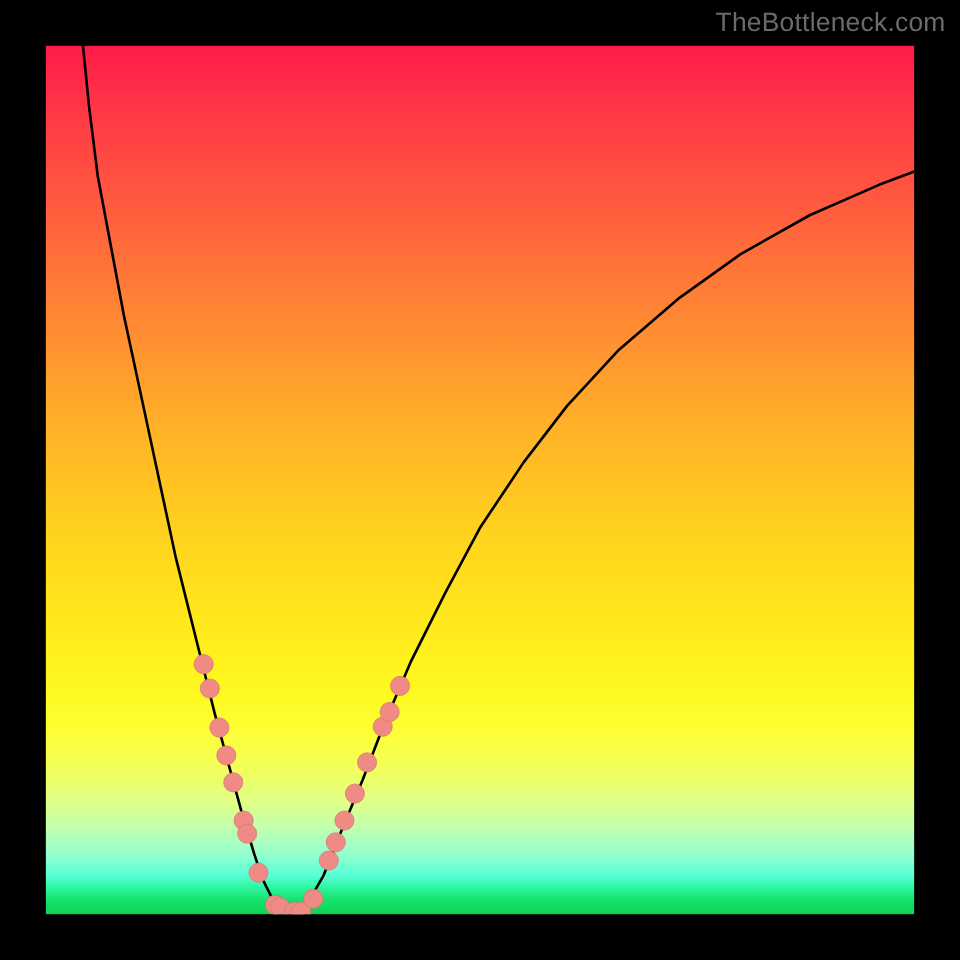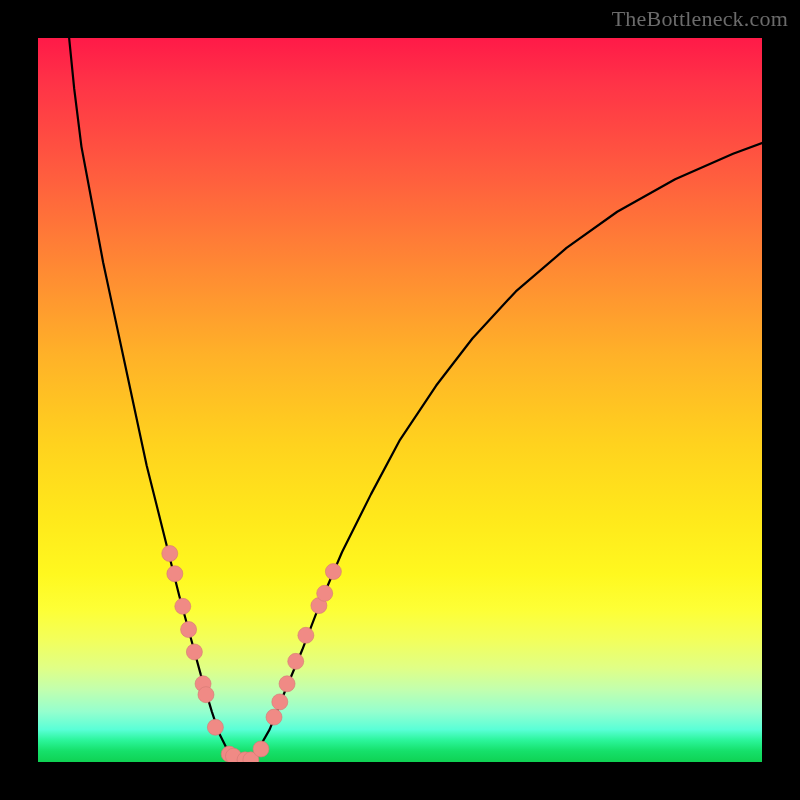--- a/index.html
+++ b/index.html
@@ -11,21 +11,20 @@
     overflow: hidden;
     font-family: Arial, Helvetica, sans-serif;
   }
   .frame {
     position: absolute;
     top: 0;
     left: 0;
     width: 800px;
     height: 740px;
     background: #000;
-    font-family: Liberation Serif, serif;
   }
   .plot-area {
     position: absolute;
     top: 38px;
     left: 38px;
     width: 724px;
     height: 724px;
     overflow: hidden;
   }
   .gradient {

